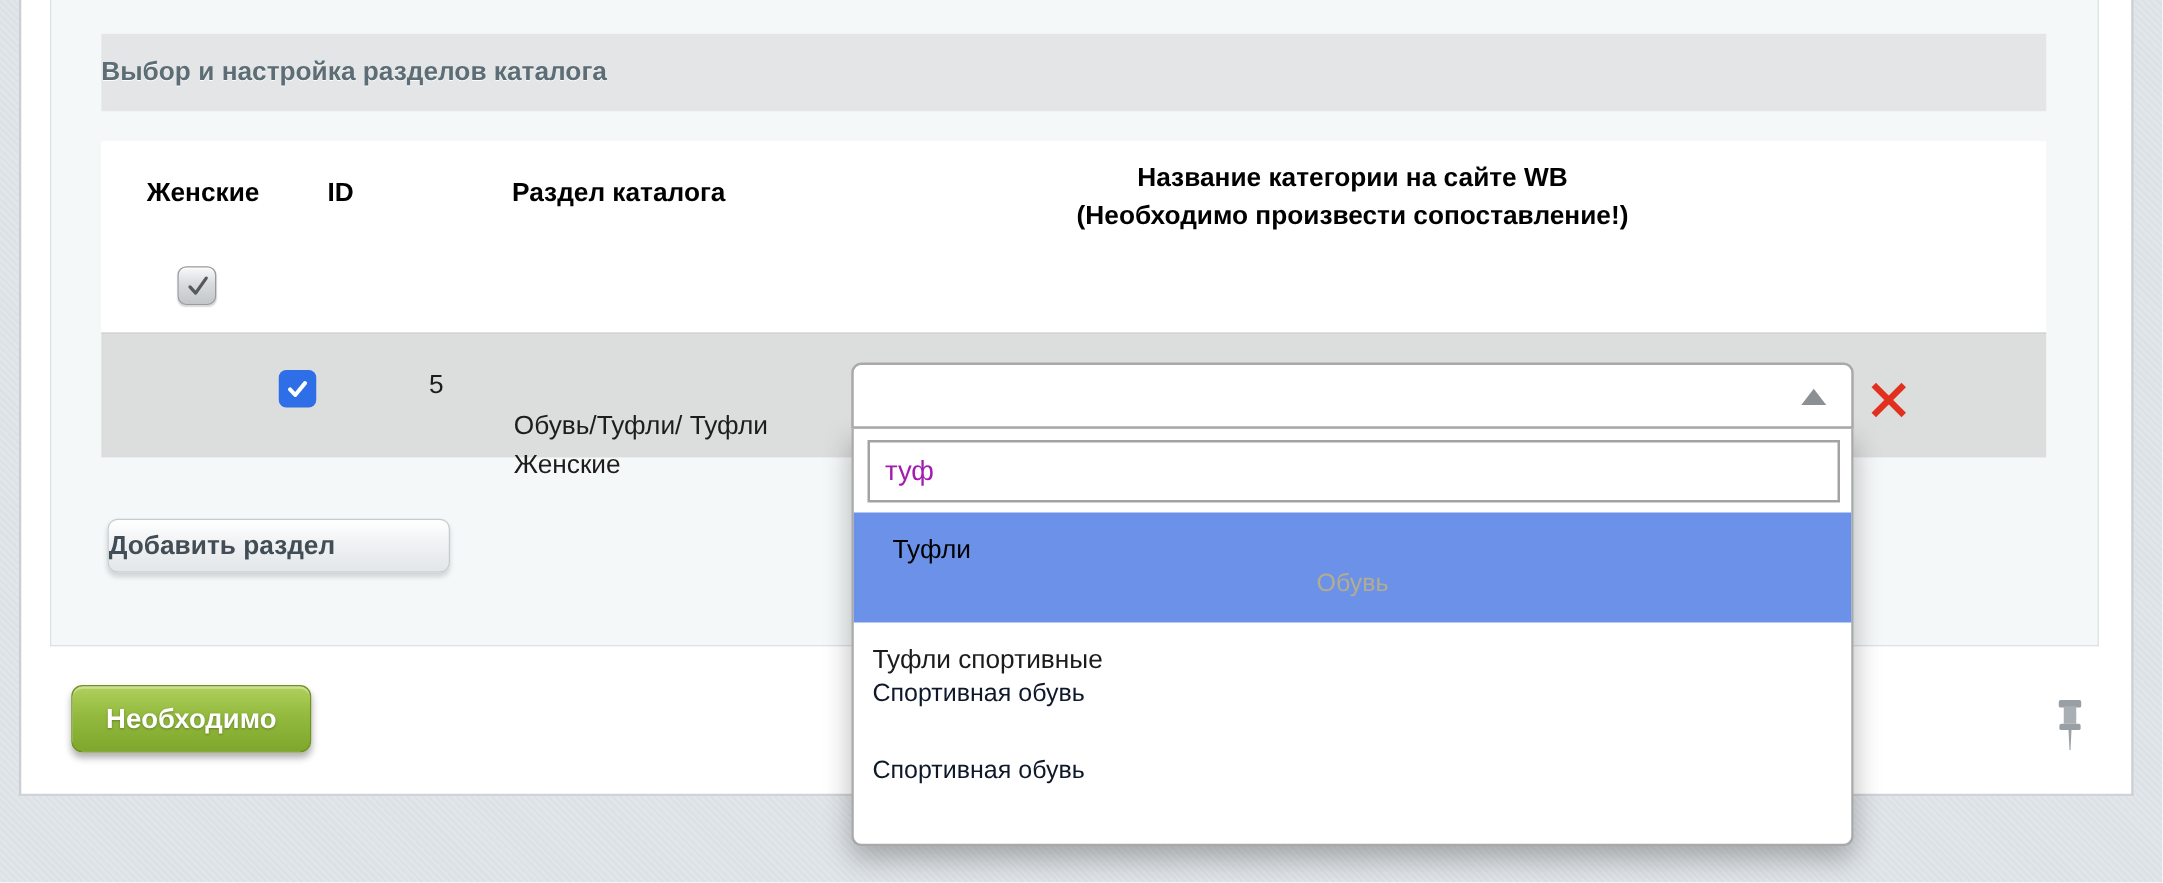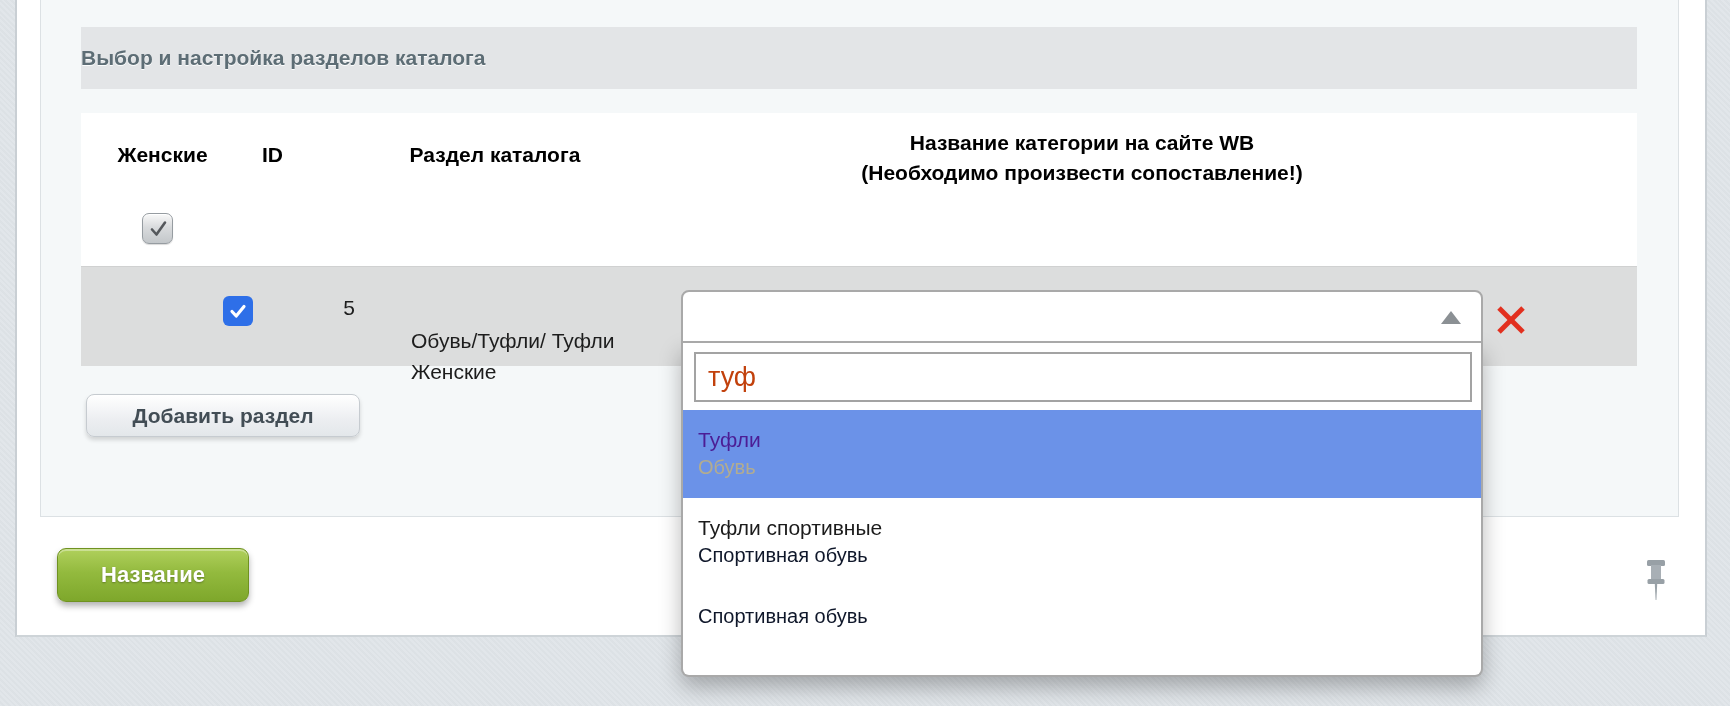--- a/index.html
+++ b/index.html
@@ -58,39 +58,39 @@
     position:absolute;right:20px;top:19px;width:0;height:0;
     border-left:10px solid transparent;border-right:10px solid transparent;
     border-bottom:13px solid #8b9094;
   }
   .dd-panel{
     background:#fff;border:2px solid #a9a9a9;border-top:none;border-radius:0 0 8px 8px;
     box-shadow:0 10px 22px rgba(0,0,0,.28);box-sizing:border-box;padding:9px 0 1px;
   }
   .dd-search{
     display:block;margin:0 11px;width:778px;height:50px;box-sizing:border-box;
-    border:2px solid #a3a3a3;border-radius:0;font-family:inherit;font-size:27px;color:#c2410c;
+    border:2px solid #a3a3a3;border-radius:0;font-family:inherit;font-size:22px;color:#a21caf;
     padding:0 12px;outline:none;
   }
   .dd-options{margin-top:8px;}
   .dd-option{height:88px;box-sizing:border-box;padding:16px 15px 0;cursor:pointer;}
   .dd-option .opt-title{font-size:21px;line-height:27px;color:#1b1b1b;}
   .dd-option .opt-sub{font-size:20px;line-height:29px;color:#0f172a;}
   .dd-option.hl{background:#6b92e8;}
-  .dd-option.hl .opt-title{color:#4c1d95;}
-  .dd-option.hl .opt-sub{color:#b2ac90;}
+  .dd-option.hl .opt-title{color:#000000;margin-left:16px;}
+  .dd-option.hl .opt-sub{color:#b2ac90;text-align:center;}
 
   .delete-x{position:absolute;left:1494px;top:303px;width:34px;height:34px;cursor:pointer;z-index:4;}
 
   .btn-add{
-    position:absolute;left:86px;top:394px;width:274px;height:43px;box-sizing:border-box;
+    position:absolute;left:86px;top:415px;width:274px;height:43px;box-sizing:border-box;
     border:1px solid #c6cbd0;border-radius:8px;
     background:linear-gradient(#ffffff,#eceef1 60%,#e3e7ea);
     box-shadow:0 3px 4px rgba(0,0,0,.15);
-    display:flex;align-items:center;justify-content:center;
+    display:flex;align-items:center;justify-content:flex-start;
     font-size:21px;font-weight:bold;color:#424d55;cursor:pointer;
   }
   .btn-save{
     position:absolute;left:57px;top:548px;width:192px;height:54px;box-sizing:border-box;
     border:1px solid #6f9220;border-radius:9px;
     background:linear-gradient(#b0d05c, #93ba3e 45%, #7ea72b);
     box-shadow:0 4px 6px rgba(0,0,0,.3), inset 0 2px 0 rgba(255,255,255,.35);
     display:flex;align-items:center;justify-content:center;
     font-size:22px;font-weight:bold;color:#ffffff;text-shadow:0 1px 2px rgba(0,0,0,.3);cursor:pointer;
   }
@@ -161,21 +161,21 @@
       <line x1="5" y1="5" x2="29" y2="29" stroke="#e2301f" stroke-width="5"></line>
       <line x1="29" y1="5" x2="5" y2="29" stroke="#e2301f" stroke-width="5"></line>
     </svg>
   </span>
 
   <div class="btn-add">
     <span>Добавить раздел</span>
   </div>
 
   <div class="btn-save">
-    <span>Название</span>
+    <span>Необходимо</span>
   </div>
 
   <span class="pin">
     <svg width="24" height="48" viewBox="0 0 24 48">
       <rect x="3" y="4" width="18" height="6" rx="1.5" fill="#98a0a6"></rect>
       <rect x="7" y="9" width="10" height="14" fill="#a8afb5"></rect>
       <rect x="3.5" y="23" width="17" height="5" rx="1.5" fill="#98a0a6"></rect>
       <polygon points="10.8,28 13.2,28 12.4,44 11.6,44" fill="#9aa2a8"></polygon>
     </svg>
   </span>

